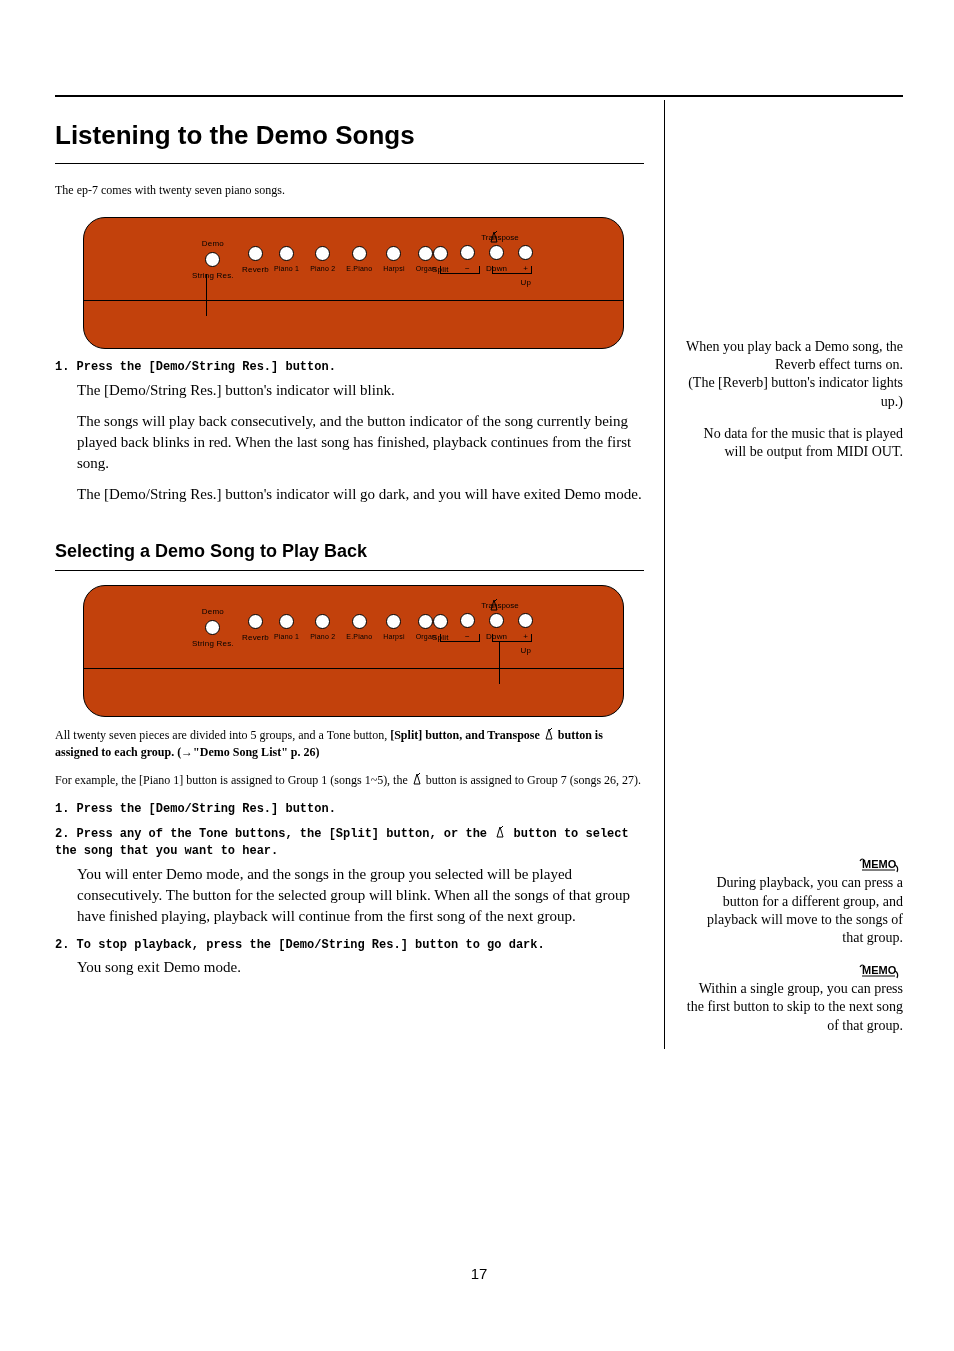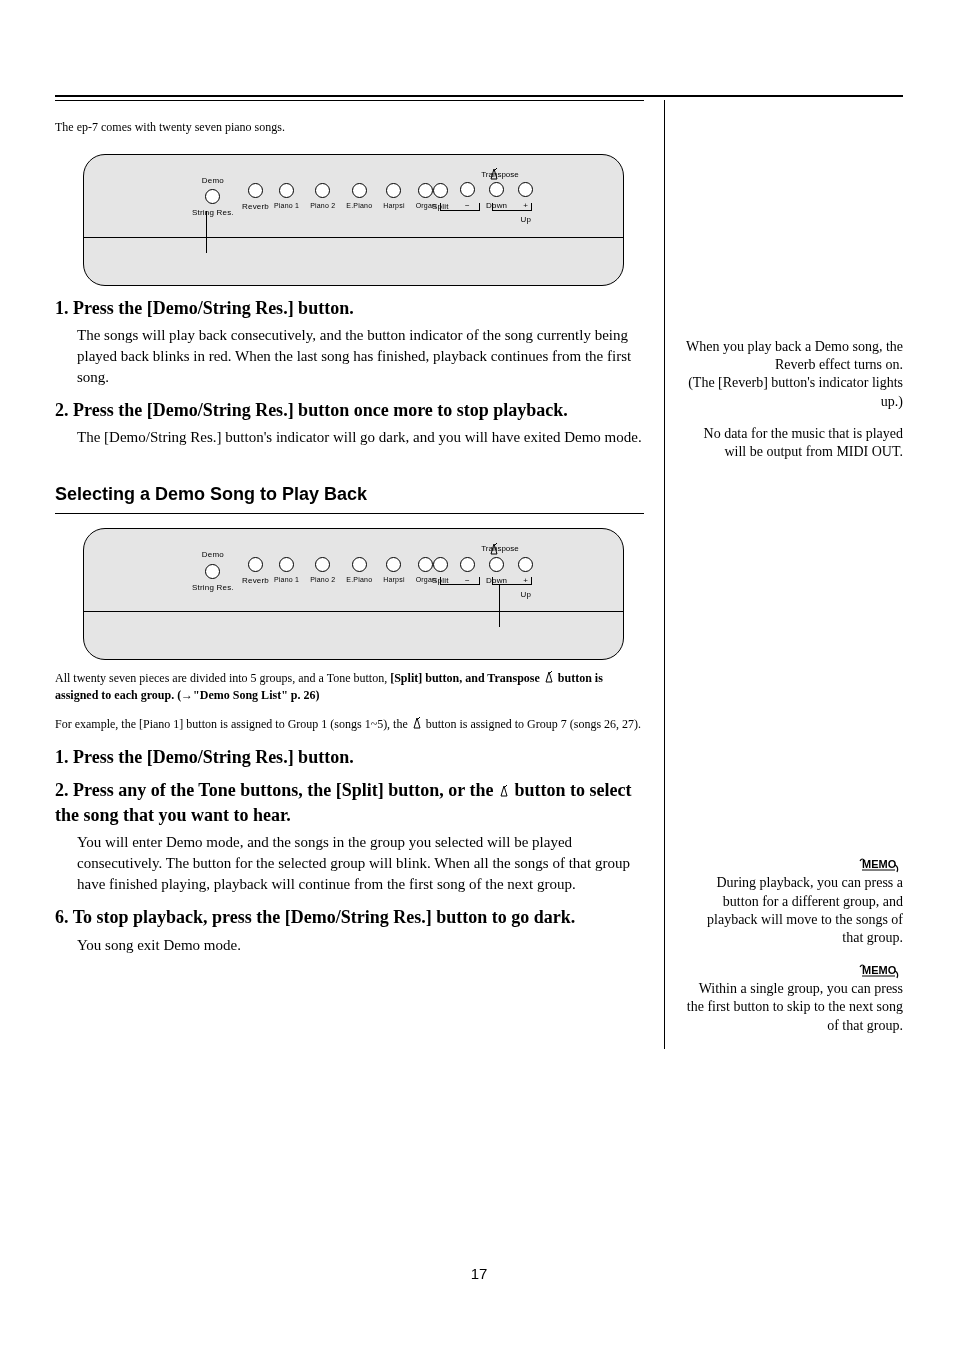--- a/index.html
+++ b/index.html
@@ -52,21 +52,21 @@
     padding-top: 18px;
   }
   .panel-wrap { margin: 18px 0 10px 0; }
   .panel {
     width: 541px;
     height: 132px;
     border: 1px solid #000;
     border-radius: 22px;
     margin-left: 28px;
     position: relative;
-    background: #e5e5e5;
+    background: #c2410c;
   }
   .hline {
     position: absolute;
     left: 0; right: 0;
     top: 82px;
     border-top: 1px solid #000;
   }
   .btn-label { font-size: 8px; font-family: Arial, sans-serif; letter-spacing: 0.2px; white-space: nowrap; }
   .circle {
     width: 15px; height: 15px; border: 1.3px solid #000; border-radius: 50%;
@@ -99,21 +99,21 @@
     font-size: 18px;
     padding: 24px 0 6px 0;
   }
   .h2-rule {
     border-top: 1px solid #000;
     width: 589px;
     margin-bottom: 14px;
   }
   .para { margin-bottom: 12px; font-size: 12px; line-height: 1.4; }
   .bold { font-weight: bold; }
-  .step { font-family: Liberation Serif, serif; font-weight: bold; font-size: 18px; margin-top: 8px; margin-bottom: 4px; }
+  .step { font-family: Liberation Mono, monospace; font-weight: bold; font-size: 12px; margin-top: 8px; margin-bottom: 4px; }
   .step-body { font-size: 15px; line-height: 1.4; margin-bottom: 10px; padding-left: 22px; }
   .memo-icon { font-family: Arial, sans-serif; font-weight: bold; font-size: 13px; display: inline-block; position: relative; }
   .sidebar-block { margin-bottom: 14px; text-align: right; }
   .pagefoot {
     position: absolute;
     width: 848px;
     left: 55px;
     top: 1265px;
     text-align: center;
     font-size: 15px;
@@ -128,20 +128,21 @@
   .metr-icon svg { position: absolute; left: 0; top: 0; }
 </style>
 </head>
 <body>
 
 <div class="page">
   <div class="top-rule"></div>
 
   <div class="main-row">
     <div class="leftcol">
+      <div class="h1">Listening to the Demo Songs</div>
       <div class="h1-rule"></div>
 
       <div class="body">
         <div class="para">The ep-7 comes with twenty seven piano songs.</div>
 
         <div class="panel-wrap">
           <div class="panel">
             <div class="hline"></div>
 
             <div class="single" style="left:108px;">
@@ -208,23 +209,23 @@
                 </div>
               </div>
             </div>
             <div class="bracket" style="left:356px; width:40px; top:48px;"></div>
             <div class="bracket" style="left:408px; width:40px; top:48px;"></div>
           </div>
 
         </div>
 
         <div class="step">1. Press the [Demo/String Res.] button.</div>
+        <div class="step-body">The [Demo/String Res.] button's indicator will blink.</div>
         <div class="step-body">The songs will play back consecutively, and the button indicator of the song currently being played back blinks in red. When the last song has finished, playback continues from the first song.</div>
 
-        <div class="step">2. Press the [Demo/String Res.] button once more to stop playback.</div>
         <div class="step-body">The [Demo/String Res.] button's indicator will go dark, and you will have exited Demo mode.</div>
 
         <div class="h2">Selecting a Demo Song to Play Back</div>
         <div class="h2-rule"></div>
 
         <div class="panel-wrap" style="margin-top:4px;">
           <div class="panel">
             <div class="hline"></div>
 
             <div class="single" style="left:108px;">
@@ -325,21 +326,21 @@
           <span class="metr-icon">
             <svg width="12" height="12" viewBox="0 0 12 12">
                 <path d="M3 11 L6 1 L9 11 Z" fill="none" stroke="#000" stroke-width="1"></path>
                 <line x1="6" y1="3" x2="9" y2="0" stroke="#000" stroke-width="1"></line>
               </svg>
           </span>
           <span> button to select the song that you want to hear.</span>
         </div>
         <div class="step-body">You will enter Demo mode, and the songs in the group you selected will be played consecutively. The button for the selected group will blink. When all the songs of that group have finished playing, playback will continue from the first song of the next group.</div>
 
-        <div class="step">6. To stop playback, press the [Demo/String Res.] button to go dark.</div>
+        <div class="step">2. To stop playback, press the [Demo/String Res.] button to go dark.</div>
         <div class="step-body">You song exit Demo mode.</div>
       </div>
     </div>
 
     <div class="rightcol">
       <div style="height:220px;"></div>
       <div class="sidebar-block">
         <div>When you play back a Demo song, the Reverb effect turns on.</div>
         <div>(The [Reverb] button's indicator lights up.)</div>
       </div>

